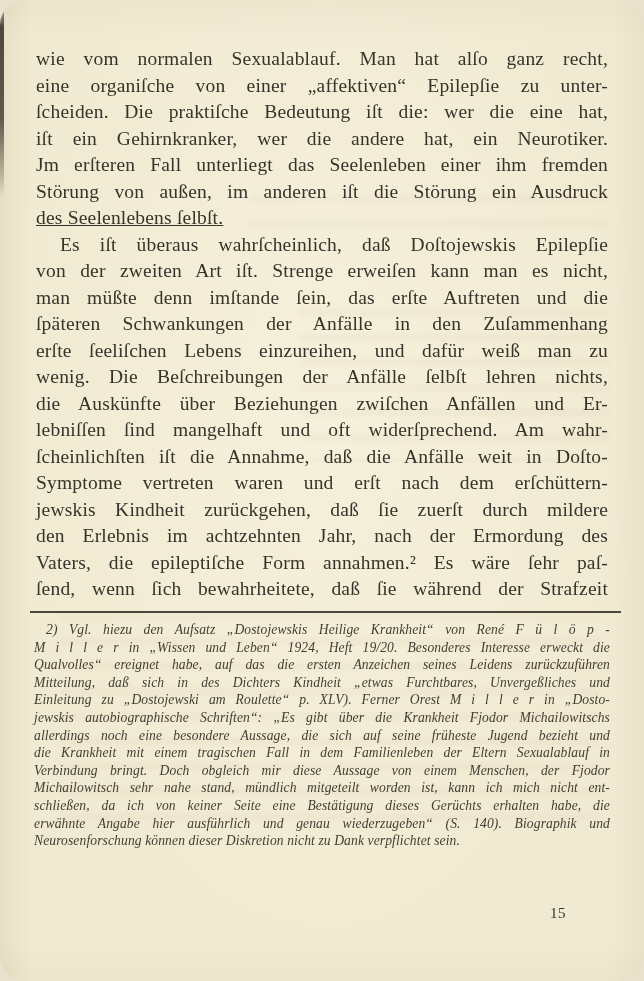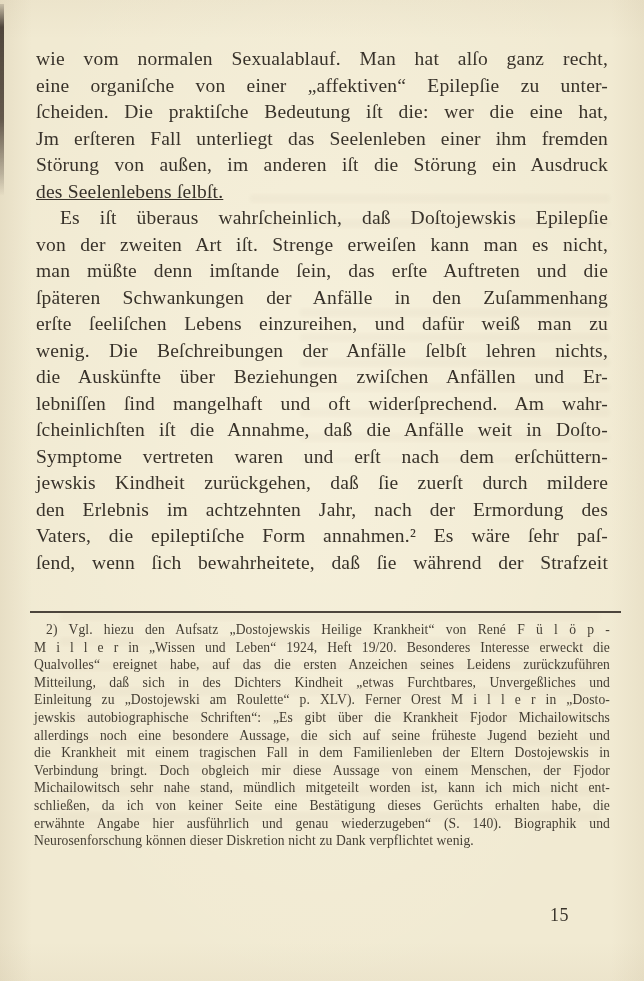--- a/index.html
+++ b/index.html
@@ -8,20 +8,21 @@
     width:644px;height:981px;
     margin:0 auto;
     background:#f1ead2;
     background-image:
       linear-gradient(90deg, rgba(170,150,115,0.14) 0%, rgba(0,0,0,0) 5%, rgba(0,0,0,0) 95%, rgba(170,150,115,0.10) 100%),
       linear-gradient(180deg, rgba(180,160,125,0.08) 0%, rgba(0,0,0,0) 4%, rgba(0,0,0,0) 96%, rgba(180,160,125,0.08) 100%),
       radial-gradient(ellipse at 50% 42%, rgba(255,252,238,0.35), rgba(0,0,0,0) 75%);
     overflow:hidden;
     font-family:"Liberation Serif","DejaVu Serif",serif;
     color:#38322a;
+    border-radius:25px;
   }
   
   .scan-edge{
     position:absolute;left:0;top:4px;width:4px;height:192px;
     background:linear-gradient(180deg,
       rgba(42,32,26,0.15) 0%,
       rgba(42,32,26,0.80) 12%,
       rgba(48,36,28,0.72) 60%,
       rgba(48,36,28,0.25) 88%,
       rgba(48,36,28,0) 100%);
@@ -58,44 +59,45 @@
     background:#4c453c;
   }
   #footnote{
     position:absolute;left:34px;top:621px;width:576px;
     font-size:13.6px;line-height:17.6px;letter-spacing:0.1px;
     color:#433d33;
   }
   #footnote .line{
     text-align:justify;
     text-align-last:justify;
-    height:17.6px;overflow:visible;
+    height:17.6px;overflow:visible;font-style:italic;
   }
   #footnote .line.end{text-align-last:left;}
   #footnote .line.indent{text-indent:12px;}
 
   #page-number{
     position:absolute;left:550px;top:905px;
-    font-size:18px;color:#3b352c;letter-spacing:0.5px;
+    font-size:15px;color:#3b352c;letter-spacing:0.5px;
   }
 </style>
 </head>
 <body>
 
 <div id="scan">
 
   <div class="scan-edge"></div>
   <div class="bleed b1"></div>
   <div class="bleed b2"></div>
   <div class="bleed b3"></div>
 
   <div id="main-text">
     <div class="line">wie vom normalen Sexualablauf. Man hat alſo ganz recht,</div>
     <div class="line">eine organiſche von einer „affektiven“ Epilepſie zu unter-</div>
     <div class="line">ſcheiden. Die praktiſche Bedeutung iſt die: wer die eine hat,</div>
+    <div class="line">iſt ein Gehirnkranker, wer die andere hat, ein Neurotiker.</div>
     <div class="line">Jm erſteren Fall unterliegt das Seelenleben einer ihm fremden</div>
     <div class="line">Störung von außen, im anderen iſt die Störung ein Ausdruck</div>
     <div class="line end">des Seelenlebens ſelbſt.</div>
     <div class="line indent">Es iſt überaus wahrſcheinlich, daß Doſtojewskis Epilepſie</div>
     <div class="line">von der zweiten Art iſt. Strenge erweiſen kann man es nicht,</div>
     <div class="line">man müßte denn imſtande ſein, das erſte Auftreten und die</div>
     <div class="line">ſpäteren Schwankungen der Anfälle in den Zuſammenhang</div>
     <div class="line">erſte ſeeliſchen Lebens einzureihen, und dafür weiß man zu</div>
     <div class="line">wenig. Die Beſchreibungen der Anfälle ſelbſt lehren nichts,</div>
     <div class="line">die Auskünfte über Beziehungen zwiſchen Anfällen und Er-</div>
@@ -111,23 +113,23 @@
   <div id="footnote-rule"></div>
 
   <div id="footnote">
     <div class="line indent">2) Vgl. hiezu den Aufsatz „Dostojewskis Heilige Krankheit“ von René F ü l ö p -</div>
     <div class="line">M i l l e r  in „Wissen und Leben“ 1924, Heft 19/20. Besonderes Interesse erweckt die</div>
     <div class="line">Qualvolles“ ereignet habe, auf das die ersten Anzeichen seines Leidens zurückzuführen</div>
     <div class="line">Mitteilung, daß sich in des Dichters Kindheit „etwas Furchtbares, Unvergeßliches und</div>
     <div class="line">Einleitung zu „Dostojewski am Roulette“ p. XLV). Ferner Orest M i l l e r  in „Dosto-</div>
     <div class="line">jewskis autobiographische Schriften“: „Es gibt über die Krankheit Fjodor Michailowitschs</div>
     <div class="line">allerdings noch eine besondere Aussage, die sich auf seine früheste Jugend bezieht und</div>
-    <div class="line">die Krankheit mit einem tragischen Fall in dem Familienleben der Eltern Dostojewskis in</div>
+    <div class="line">die Krankheit mit einem tragischen Fall in dem Familienleben der Eltern Sexualablauf in</div>
     <div class="line">Verbindung bringt. Doch obgleich mir diese Aussage von einem Menschen, der Fjodor</div>
     <div class="line">Michailowitsch sehr nahe stand, mündlich mitgeteilt worden ist, kann ich mich nicht ent-</div>
     <div class="line">schließen, da ich von keiner Seite eine Bestätigung dieses Gerüchts erhalten habe, die</div>
     <div class="line">erwähnte Angabe hier ausführlich und genau wiederzugeben“ (S. 140). Biographik und</div>
-    <div class="line end">Neurosenforschung können dieser Diskretion nicht zu Dank verpflichtet wenig.</div>
+    <div class="line end">Neurosenforschung können dieser Diskretion nicht zu Dank verpflichtet sein.</div>
   </div>
 
   <div id="page-number">15</div>
 
 </div>
 
 </body></html>

